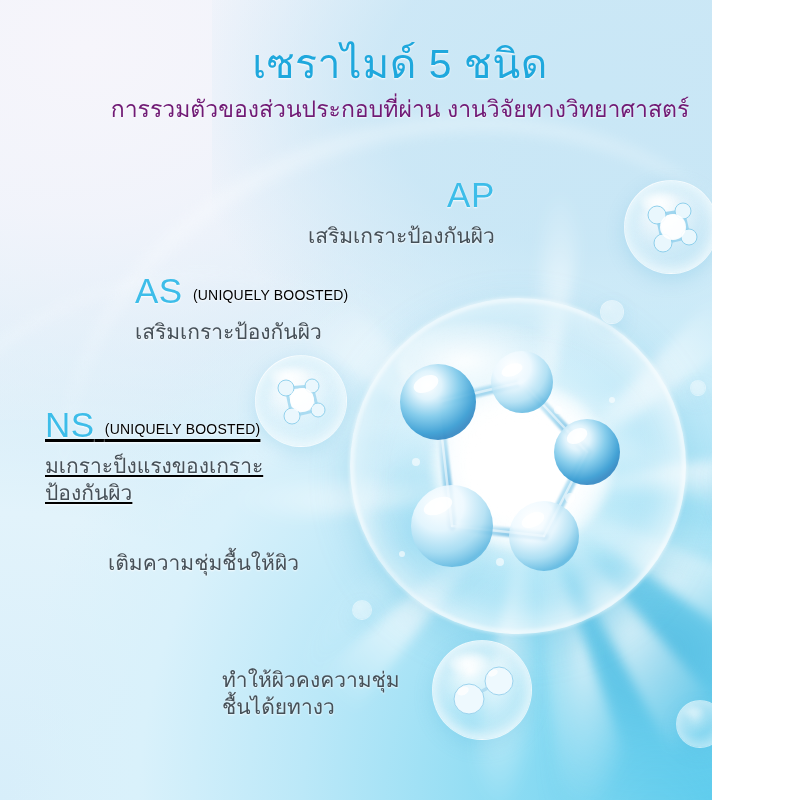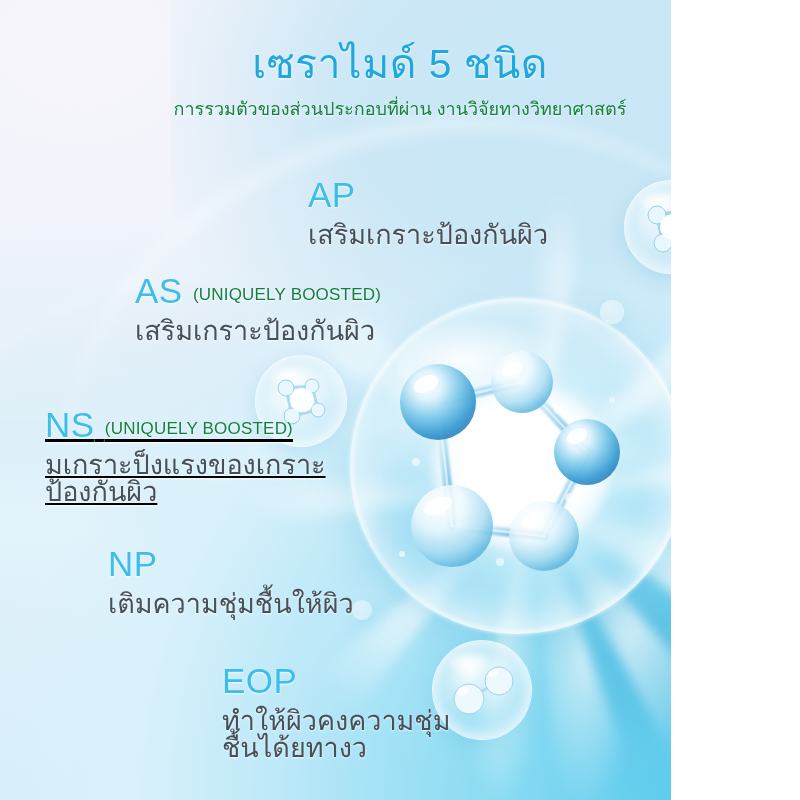--- a/index.html
+++ b/index.html
@@ -6,25 +6,24 @@
     margin: 0;
     padding: 0;
     width: 800px;
     height: 800px;
     overflow: hidden;
     font-family: "Liberation Sans", sans-serif;
   }
 
   #poster {
     position: relative;
-    width: 635px;
+    width: 712px;
     height: 800px;
     overflow: hidden;
     background: #bfe6f7;
-    padding-left: 36px;
   }
 
   
   .bg-base {
     position: absolute;
     inset: 0;
     background:
       radial-gradient(115% 95% at 100% 100%, #63cfef 0%, #8edcf3 26%, #bbe8f8 50%, #d9f1fb 70%, rgba(236,248,253,0) 86%),
       radial-gradient(100% 80% at 0% 100%, #d7eefa 0%, #e2f3fb 45%, rgba(233,246,252,0) 78%),
       linear-gradient(160deg, #f2f3f9 0%, #eaf2fa 16%, #dcedf8 34%, #cde9f7 52%, #bfe5f6 68%, #a9dff4 84%, #8ed8f2 100%);
@@ -186,52 +185,52 @@
   }
   .title {
     font-size: 41px;
     line-height: 52px;
     letter-spacing: 0.5px;
     color: #1fa8dd;
     text-shadow: 0 1px 2px rgba(255,255,255,0.9);
   }
   .subtitle {
     margin-top: 2px;
-    font-size: 18px;
+    font-size: 23px;
     line-height: 34px;
-    color: #15803d;
+    color: #701a75;
     text-shadow: 0 1px 2px rgba(255,255,255,0.85);
   }
 
   
   .item { position: absolute; }
   .item .code {
     color: #3dbde9;
     font-size: 35px;
     line-height: 38px;
     letter-spacing: 0.5px;
     text-shadow: 0 1px 2px rgba(255,255,255,0.9);
     white-space: nowrap;
   }
   .item .code .boost {
-    font-size: 17px;
+    font-size: 14px;
     letter-spacing: 0.2px;
-    color: #15803d;
+    color: #000000;
     vertical-align: 3px;
   }
   .item .desc {
     margin-top: 4px;
     color: #465058;
-    font-size: 27px;
+    font-size: 21px;
     line-height: 27px;
     text-shadow: 0 1px 2px rgba(255,255,255,0.85);
     white-space: pre-line;
   }
 
-  .item-ap  { left: 308px; top: 176px; }
+  .item-ap  { left: 308px; top: 176px; text-align: right; }
   .item-as  { left: 135px; top: 272px; }
   .item-ns  { left: 45px;  top: 406px; text-decoration: underline; }
   .item-np  { left: 108px; top: 545px; }
   .item-eop { left: 222px; top: 662px; }
 </style>
 </head>
 <body>
 
 <div id="poster">
 
@@ -451,29 +450,21 @@
   <div class="item item-ns">
     <div class="code">
       <span>NS</span>
       <span class="boost">(UNIQUELY BOOSTED)</span>
     </div>
     <div class="desc">มเกราะป็งแรงของเกราะ
 ป้องกันผิว</div>
   </div>
 
   <div class="item item-np">
-    <div class="code">
-      <span>NP</span>
-      <span class="boost"></span>
-    </div>
     <div class="desc">เติมความชุ่มชื้นให้ผิว</div>
   </div>
 
   <div class="item item-eop">
-    <div class="code">
-      <span>EOP</span>
-      <span class="boost"></span>
-    </div>
     <div class="desc">ทำให้ผิวคงความชุ่ม
 ชื้นได้ยทางว</div>
   </div>
 
 </div>
 
 </body></html>

